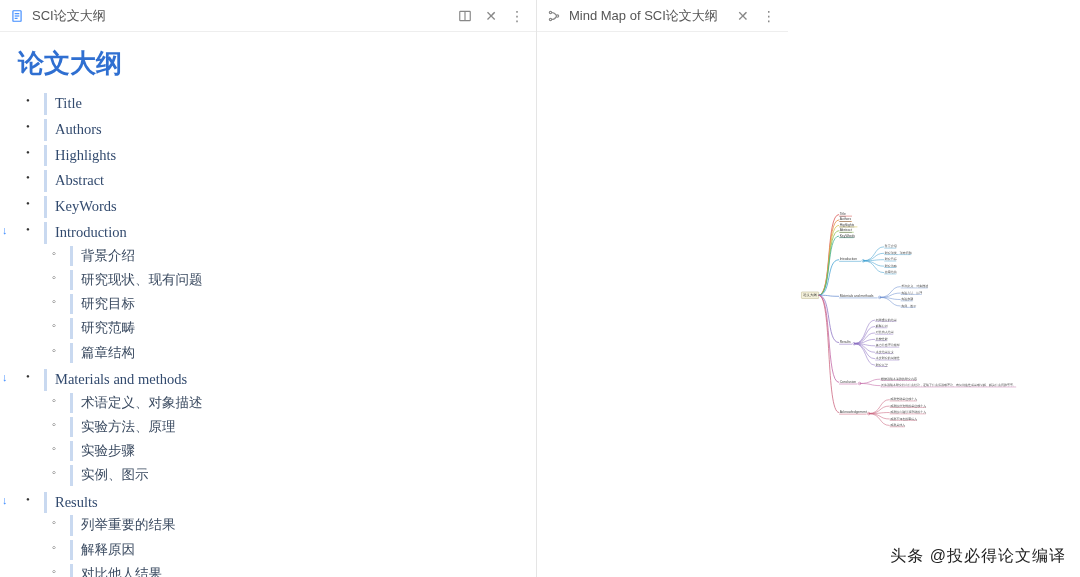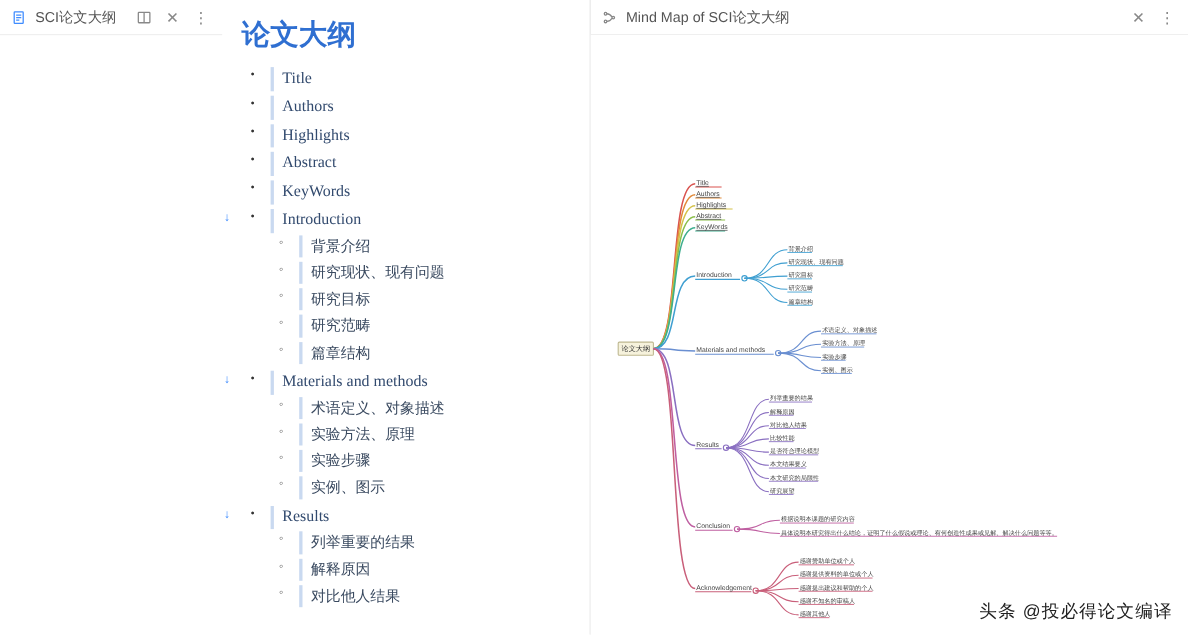--- a/index.html
+++ b/index.html
@@ -1,19 +1,19 @@
 <!DOCTYPE html>
 <html><head>
 <meta charset="utf-8">
 <style>
   * { box-sizing: border-box; margin: 0; padding: 0; }
   body { font-family: "Segoe UI", Arial, sans-serif; width:1080px; height:577px; overflow:hidden; background:#fff; position:relative; }
   .split { display:flex; height:100%; }
-  .left { width:537px; border-right:1px solid #e5e5e5; display:flex; flex-direction:row; }
-  .right { flex:1; display:flex; flex-direction:column; }
+  .left { width:537px; border-right:1px solid #e5e5e5; display:flex; flex-direction:column; }
+  .right { flex:1; display:flex; flex-direction:row; }
   .tab-hdr { height:32px; display:flex; align-items:center; padding:0 10px; border-bottom:1px solid #eee; gap:8px; font-size:13px; color:#555; }
   .tab-hdr .spacer { flex:1; }
   .tab-ico svg { width:14px; height:14px; display:block; }
   .tab-btn { width:18px; height:18px; display:flex; align-items:center; justify-content:center; color:#888; cursor:pointer; font-size:14px; }
   .doc-body { flex:1; overflow:hidden; padding:14px 18px 0 18px; font-family: Georgia, "Times New Roman", serif; }
   .doc-title { color:#2f6fd1; font-size:26px; font-weight:600; margin-bottom:10px; }
   ul.outline { list-style:none; padding-left:26px; }
   ul.outline > li { position:relative; padding:2px 0; }
   ul.outline > li::before { content:"•"; position:absolute; left:-18px; top:3px; font-size:11px; color:#333; }
   ul.outline.sub > li::before { content:"◦"; color:#555; }

